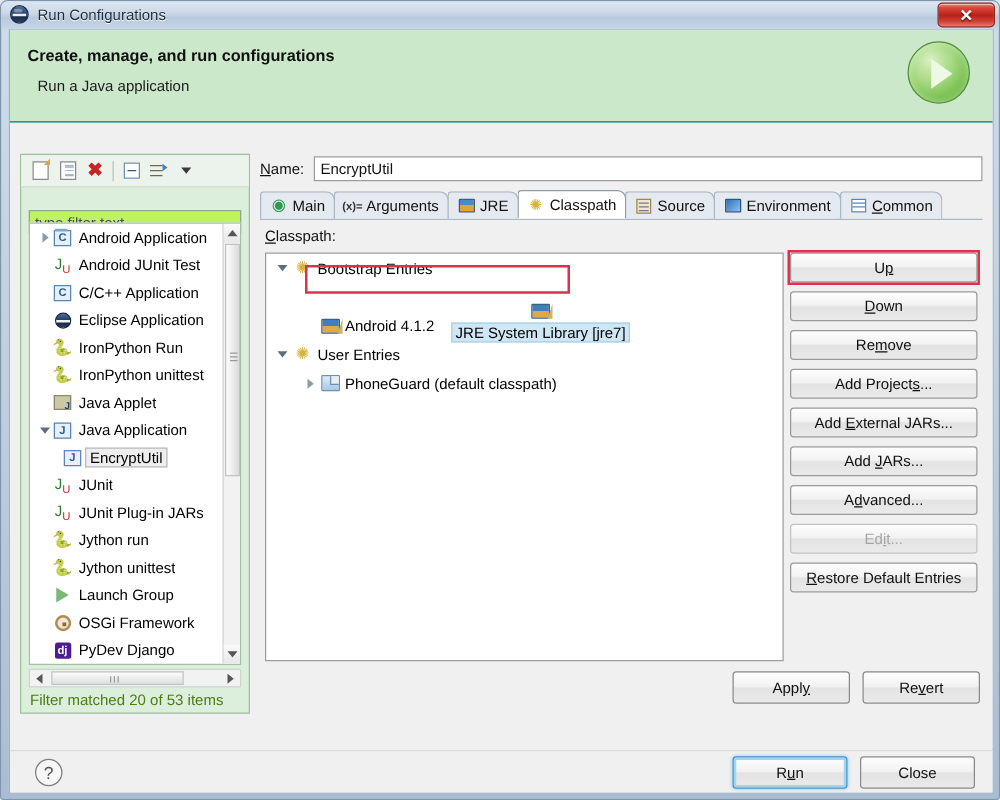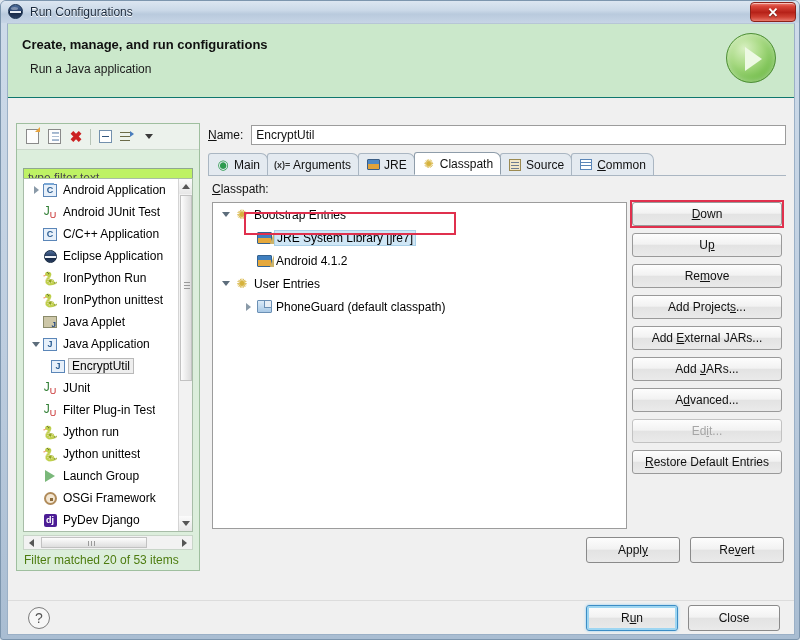--- a/index.html
+++ b/index.html
@@ -565,21 +565,21 @@
                 <span class="tico">
                   <span class="g-ju">J<sub>U</sub></span>
                 </span>
                 <span class="tlabel">JUnit</span>
               </div>
               <div class="tree-row">
                 <span class="arrow"></span>
                 <span class="tico">
                   <span class="g-ju">J<sub>U</sub></span>
                 </span>
-                <span class="tlabel">Filter Plug-in Test</span>
+                <span class="tlabel">JUnit Plug-in JARs</span>
               </div>
               <div class="tree-row">
                 <span class="arrow"></span>
                 <span class="tico">
                   <span class="g-snake jy">🐍</span>
                 </span>
                 <span class="tlabel">Jython run</span>
               </div>
               <div class="tree-row">
                 <span class="arrow"></span>
@@ -667,39 +667,45 @@
               <span>Classpath</span>
             </div>
             <div class="tab">
               <span class="tabico">
                 <span class="ti-src"></span>
               </span>
               <span>Source</span>
             </div>
             <div class="tab">
               <span class="tabico">
+                <span class="ti-env"></span>
+              </span>
+              <span>Environment</span>
+            </div>
+            <div class="tab">
+              <span class="tabico">
                 <span class="ti-com"></span>
               </span>
               <span><u>C</u>ommon</span>
             </div>
           </div>
 
         <div id="tab-content">
           <div id="cp-label"><u>C</u>lasspath:</div>
           <div id="cp-tree">
               <div class="cp-row" style="padding-left: 6px;">
                 <span class="arrow">
                   <span class="arrow-open"></span>
                 </span>
                 <span class="cico">
                   <span class="cp-ico-folder">✺</span>
                 </span>
                 <span class="clabel">Bootstrap Entries</span>
               </div>
-              <div class="cp-row selected" style="padding-left: 28px;">
+              <div class="cp-row selected" style="padding-left: 28px; flex-direction: column;">
                 <span class="arrow"></span>
                 <span class="cico">
                   <span class="cp-ico-lib"></span>
                 </span>
                 <span class="clabel">JRE System Library [jre7]</span>
               </div>
               <div class="cp-row" style="padding-left: 28px;">
                 <span class="arrow"></span>
                 <span class="cico">
                   <span class="cp-ico-lib"></span>
@@ -721,24 +727,24 @@
                 </span>
                 <span class="cico">
                   <span class="cp-ico-proj"></span>
                 </span>
                 <span class="clabel">PhoneGuard (default classpath)</span>
               </div>
             </div>
           <div id="cp-annot"></div>
           <div id="btn-col">
               <div class="cbtn">
+                <span>U<u>p</u></span>
+              </div>
+              <div class="cbtn">
                 <span><u>D</u>own</span>
-              </div>
-              <div class="cbtn">
-                <span>U<u>p</u></span>
               </div>
               <div class="cbtn">
                 <span>Re<u>m</u>ove</span>
               </div>
               <div class="cbtn">
                 <span>Add Project<u>s</u>...</span>
               </div>
               <div class="cbtn">
                 <span>Add <u>E</u>xternal JARs...</span>
               </div>

